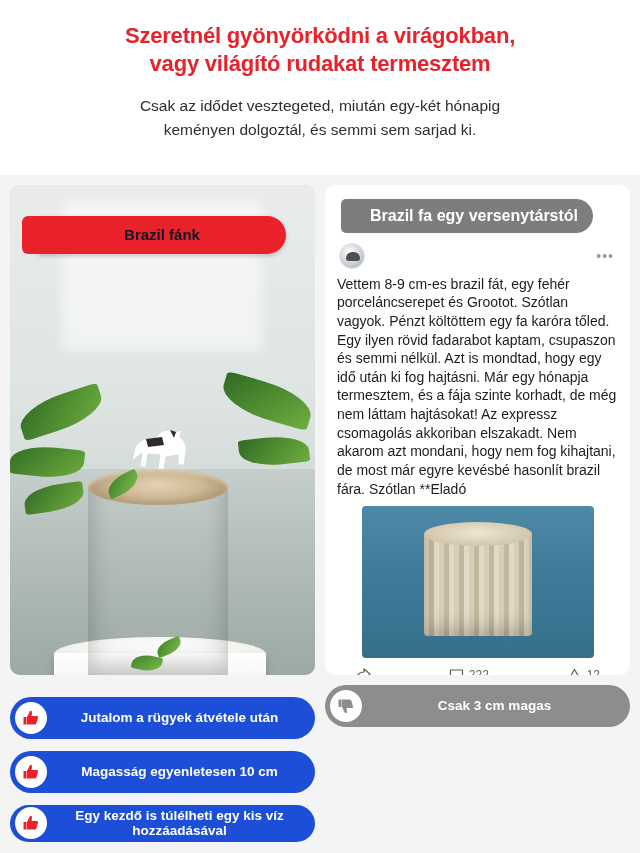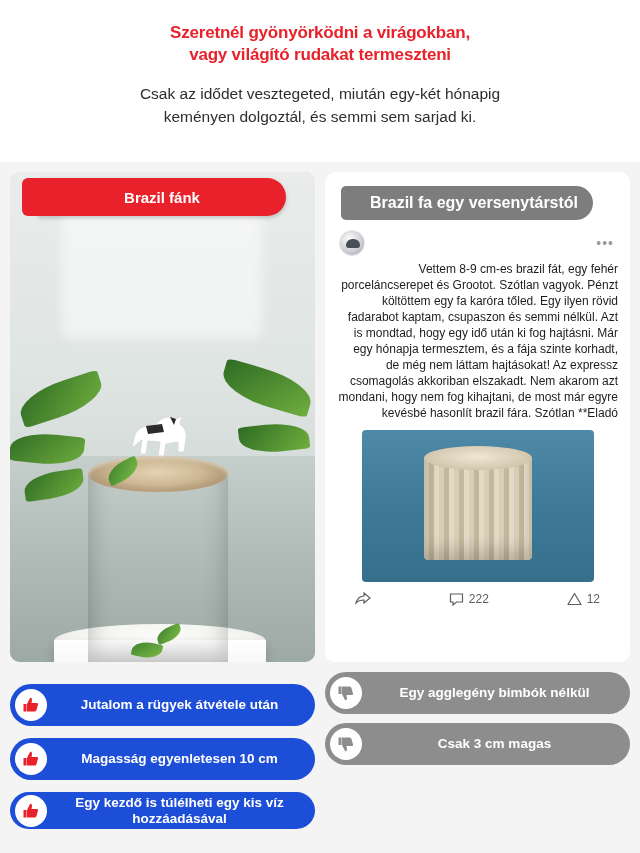--- a/index.html
+++ b/index.html
@@ -19,21 +19,21 @@
   }
 
   
   .header {
     background: #ffffff;
     padding: 22px 20px 18px 20px;
     text-align: center;
   }
   .headline {
     color: #e8212a;
-    font-size: 17px;
+    font-size: 22px;
     font-weight: bold;
     line-height: 1.28;
     letter-spacing: -0.2px;
     text-shadow:
       -1.6px -1.6px 0 #ffffff,
        1.6px -1.6px 0 #ffffff,
       -1.6px  1.6px 0 #ffffff,
        1.6px  1.6px 0 #ffffff,
        0 0 3px #ffffff;
     margin: 0 0 14px 0;
@@ -141,28 +141,28 @@
     position: absolute;
     left: 44px; top: 452px;
     width: 212px; height: 34px;
     border-radius: 50%;
     background: radial-gradient(ellipse at 50% 40%, #ffffff 0%, #f2f2ef 60%, #dedcd7 100%);
   }
 
   
   .photo-title {
     position: absolute;
-    left: 28px; top: 6px;
+    left: 28px; top: 31px;
     width: 248px; height: 38px;
     background: #e8212a;
     border-radius: 0 19px 19px 0;
     display: flex;
     align-items: center;
     justify-content: center;
-    color: #ffffff;
+    color: #0f172a;
     font-size: 15px;
     font-weight: bold;
     box-shadow: 0 2px 4px rgba(0,0,0,0.2);
   }
   .photo-title:before {
     content: "";
     position: absolute;
     left: -16px; top: 0;
     width: 28px; height: 38px;
     background: #e8212a;
@@ -223,25 +223,25 @@
     background: #4a4f55;
   }
   .dots {
     margin-left: auto;
     color: #9a9a9a;
     font-size: 14px;
     letter-spacing: 1px;
     padding-right: 4px;
   }
   .review-text {
-    font-size: 12px;
+    font-size: 14px;
     line-height: 1.33;
     color: #1d1d1d;
     margin: 0 0 8px 0;
-    text-align: right;
+    text-align: left;
   }
   .review-photo {
     width: 232px;
     height: 152px;
     margin: 0 auto 8px auto;
     border-radius: 4px;
     background: linear-gradient(180deg,#4e8aa8 0%,#3f7b99 45%,#356f8c 100%);
     position: relative;
     overflow: hidden;
   }
@@ -313,21 +313,21 @@
   .pill.two-line { height: 37px; }
 </style>
 </head>
 <body>
 
 <div class="page">
 
   <div class="header">
     <div class="headline">
       <div>Szeretnél gyönyörködni a virágokban,</div>
-      <div>vagy világító rudakat termeszteni</div>
+      <div>vagy világító rudakat termesztem</div>
     </div>
     <div class="subline">
       <div>Csak az idődet vesztegeted, miután egy-két hónapig</div>
       <div>keményen dolgoztál, és semmi sem sarjad ki.</div>
     </div>
   </div>
 
   <div class="main">
 
     <div class="col-left">
@@ -433,26 +433,18 @@
       </div>
     </div>
 
     <div class="compare-col">
       <div class="pill bad">
         <span class="thumb">
           <svg width="18" height="18" viewBox="0 0 18 18">
               <path d="M5 10 L8 16 Q10 17 10 14 L9.5 11 H15 Q16.5 11 16 9.5 L14.5 4 Q14 2.5 12.5 2.5 H5 Z M1.5 10 H4.5 V2.5 H1.5 Z"></path>
             </svg>
         </span>
-        <span class="label">Egy agglegény bimbók nélkül</span>
-      </div>
-      <div class="pill bad">
-        <span class="thumb">
-          <svg width="18" height="18" viewBox="0 0 18 18">
-              <path d="M5 10 L8 16 Q10 17 10 14 L9.5 11 H15 Q16.5 11 16 9.5 L14.5 4 Q14 2.5 12.5 2.5 H5 Z M1.5 10 H4.5 V2.5 H1.5 Z"></path>
-            </svg>
-        </span>
         <span class="label">Csak 3 cm magas</span>
       </div>
     </div>
   </div>
 
 </div>
 
 </body></html>

